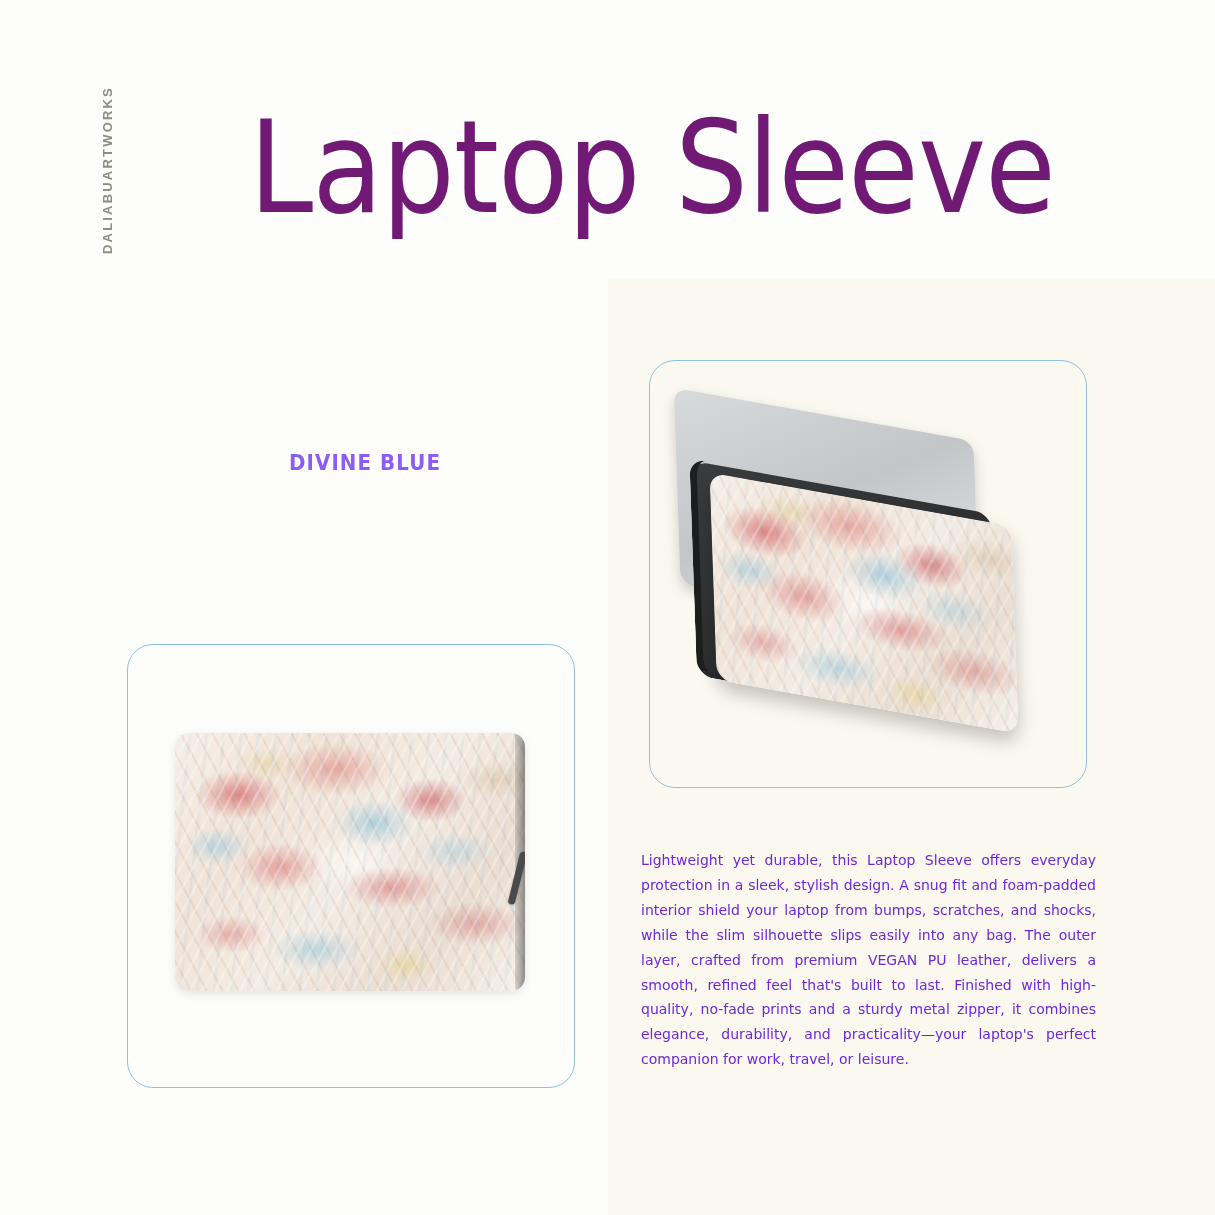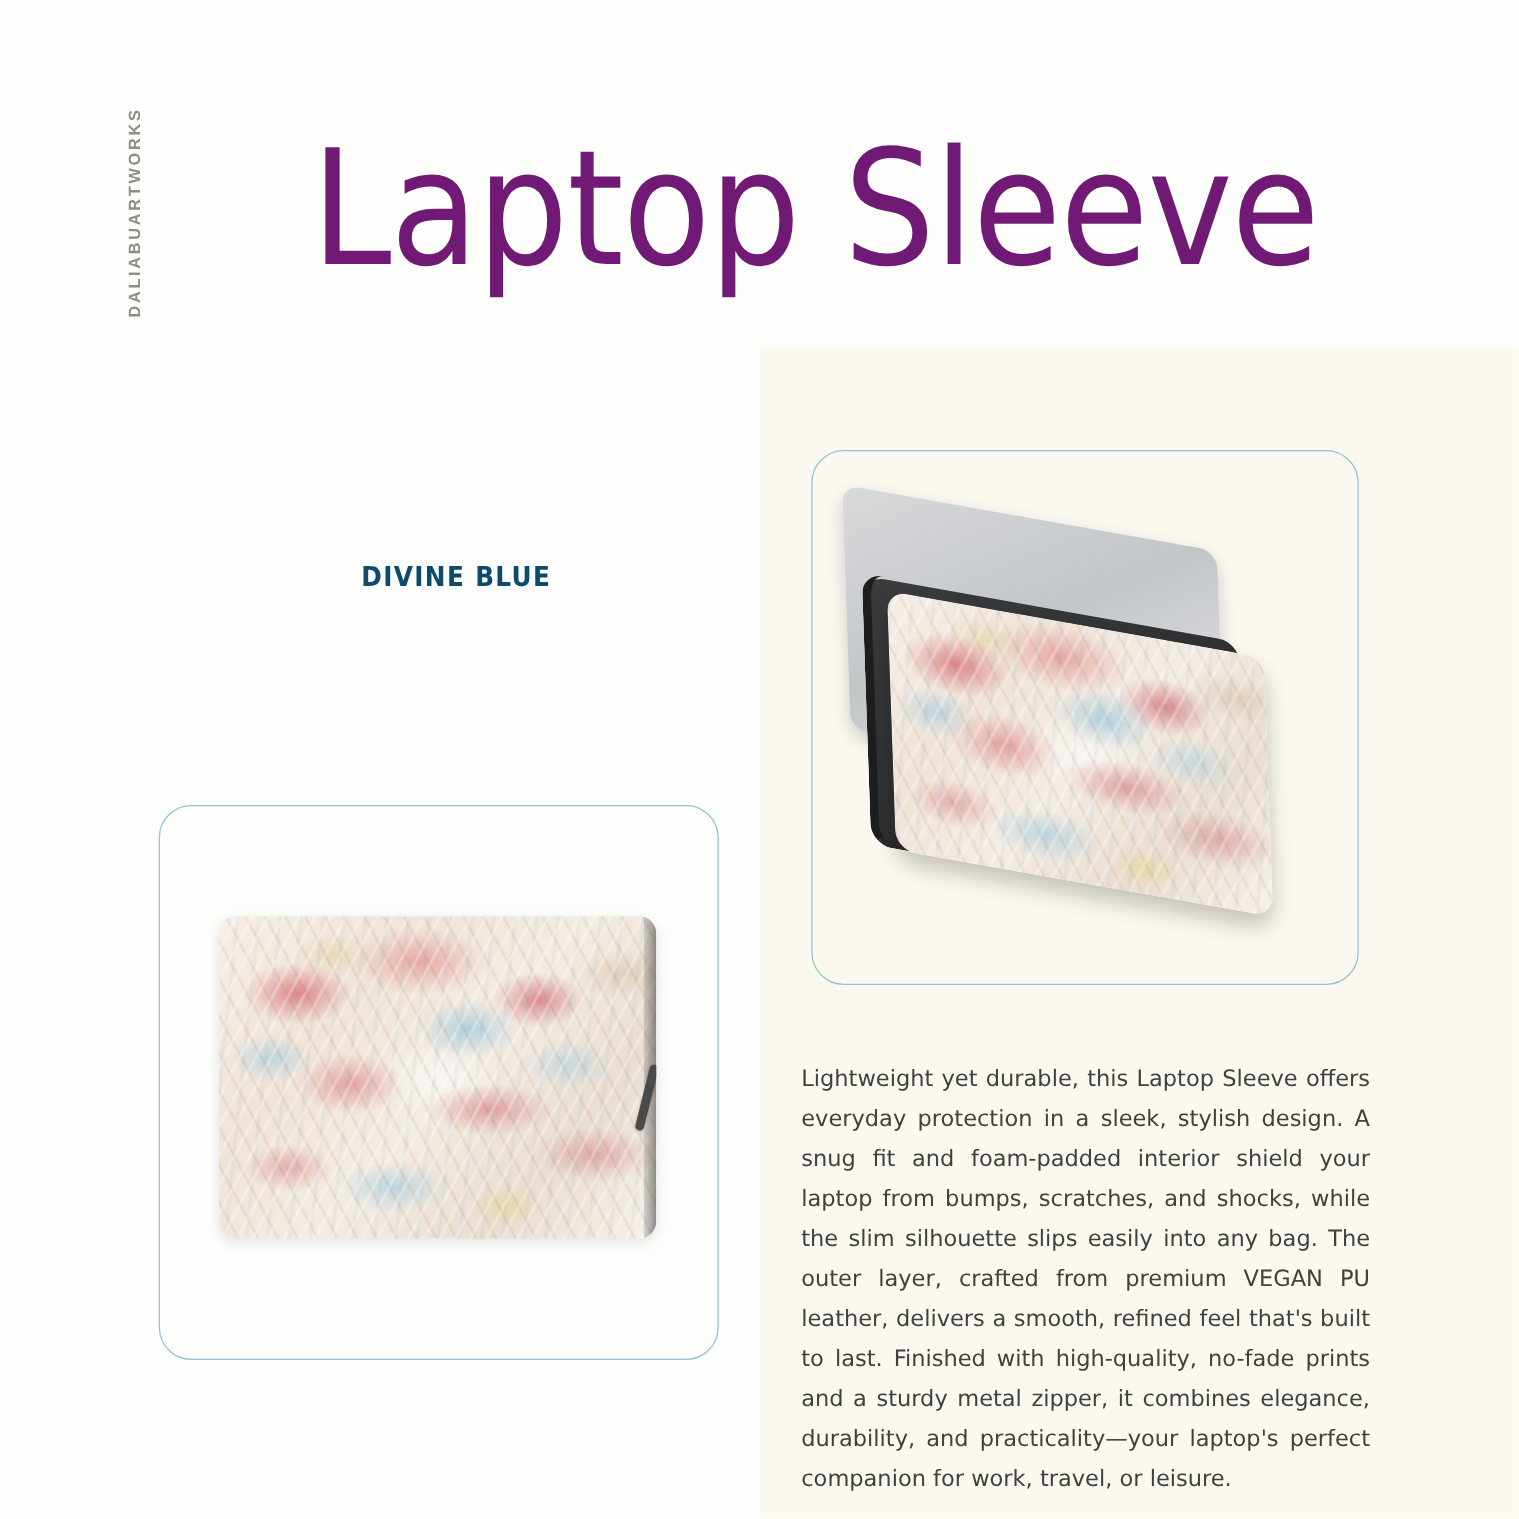--- a/index.html
+++ b/index.html
@@ -72,21 +72,21 @@
   .subtitle {
     position: absolute;
     left: 175px;
     top: 448px;
     width: 380px;
     text-align: center;
     font-size: 22px;
     line-height: 1.38;
     font-weight: 700;
     letter-spacing: 1.1px;
-    color: #0c4a6e;
+    color: #8b5cf6;
     font-family: "DejaVu Sans", sans-serif;
     font-stretch: condensed;
   }
   .subtitle .line2 { display: block; }
 
   
   .frame-left {
     position: absolute;
     left: 127px;
     top: 644px;
@@ -234,23 +234,23 @@
     box-sizing: border-box;
     transform: skewY(12deg) rotate(-2deg);
   }
 
   
   .description {
     position: absolute;
     left: 641px;
     top: 848px;
     width: 455px;
-    font-size: 18px;
+    font-size: 14px;
     line-height: 1.78;
-    color: #404040;
+    color: #6d28d9;
     text-align: justify;
     font-family: "DejaVu Sans", sans-serif;
   }
 </style>
 </head>
 <body>
 
 <div class="page">
 
   <div class="right-panel"></div>

